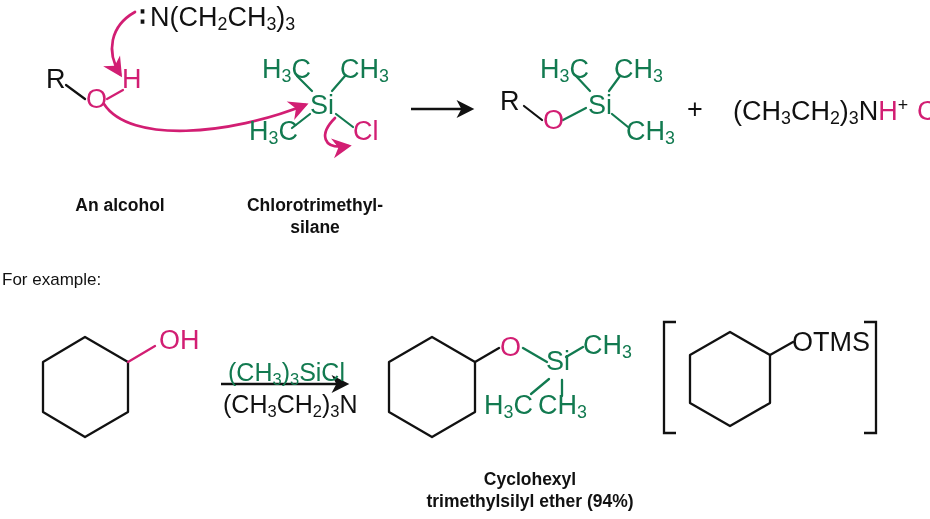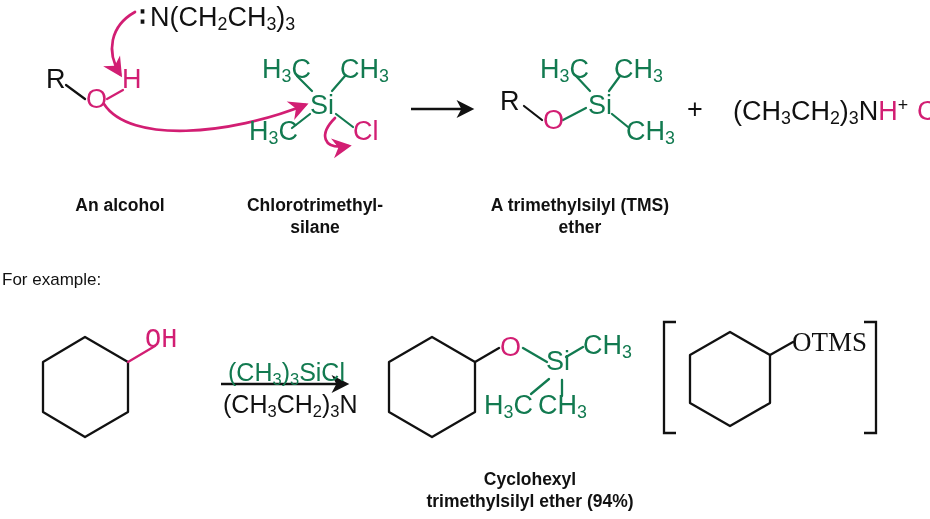--- a/index.html
+++ b/index.html
@@ -155,22 +155,20 @@
   <div class="abs formula atom-label" style="left:733px; top:97px; color:#111111;">
     (CH<sub>3</sub>CH<sub>2</sub>)<sub>3</sub>N<span style="color:#D21E73;">H</span><sup style="color:#111111;">+</sup>
   </div>
   <div class="abs formula atom-label" style="left:893px; top:97px; color:#D21E73;margin-left:24px;">
     Cl<sup>−</sup>
   </div>
 
   <div class="abs caption" style="left:10px; top:194px; width:220px;">An alcohol</div>
   <div class="abs caption" style="left:215px; top:194px; width:200px;">Chlorotrimethyl-
 silane</div>
-  <div class="abs caption" style="left:442px; top:194px; width:276px;">A trimethylsilyl (TMS)
-ether</div>
 
   <div class="abs plain-text" style="left:2px; top:270px;">For example:</div>
 
   <svg class="abs" style="left:0; top:300px;" width="930" height="219" viewBox="0 0 930 219">
     <defs>
       <marker id="mkBlack2" markerWidth="9" markerHeight="9" refX="6.0" refY="4.3" orient="auto" markerUnits="strokeWidth">
         <path d="M0.4,0.6 L7.8,4.3 L0.4,8.0 L2.4,4.3 Z" fill="#111111"></path>
       </marker>
     </defs>
 
@@ -186,39 +184,39 @@
     <line x1="566" y1="57" x2="583" y2="47" stroke="#127A50" stroke-width="2.3" stroke-linecap="round"></line>
     <line x1="549" y1="79" x2="531" y2="94" stroke="#127A50" stroke-width="2.3" stroke-linecap="round"></line>
     <line x1="562" y1="80" x2="562" y2="96" stroke="#127A50" stroke-width="2.3" stroke-linecap="round"></line>
 
     <path d="M676,22 L664,22 L664,133 L676,133" fill="none" stroke="#111111" stroke-width="2.3" stroke-linecap="butt" stroke-linejoin="miter"></path>
     <path d="M864,22 L876,22 L876,133 L864,133" fill="none" stroke="#111111" stroke-width="2.3" stroke-linecap="butt" stroke-linejoin="miter"></path>
     <polygon points="730,32 770,55 770,103 730,126 690,103 690,55" fill="none" stroke="#111111" stroke-width="2.3" stroke-linejoin="round"></polygon>
     <line x1="770" y1="55" x2="793" y2="42" stroke="#111111" stroke-width="2.3" stroke-linecap="round"></line>
   </svg>
 
-  <div class="abs formula atom-label" style="left:145px; top:327px; color:#D21E73;font-family:Liberation Mono, monospace;">OH</div>
+  <div class="abs formula atom-label" style="left:159px; top:327px; color:#D21E73;">OH</div>
 
   <div class="abs formula atom-label-sm" style="left:228px; top:360px; color:#127A50;">
     (CH<sub>3</sub>)<sub>3</sub>SiCl
   </div>
   <div class="abs formula atom-label-sm" style="left:223px; top:392px; color:#111111;">
     (CH<sub>3</sub>CH<sub>2</sub>)<sub>3</sub>N
   </div>
 
   <div class="abs formula atom-label" style="left:500px; top:334px; color:#D21E73;">O</div>
   <div class="abs formula atom-label" style="left:546px; top:348px; color:#127A50;">Si</div>
   <div class="abs formula atom-label" style="left:583px; top:332px; color:#127A50;">
     CH<sub>3</sub>
   </div>
   <div class="abs formula atom-label" style="left:484px; top:392px; color:#127A50;">
     H<sub>3</sub>C
   </div>
   <div class="abs formula atom-label" style="left:538px; top:392px; color:#127A50;">
     CH<sub>3</sub>
   </div>
 
-  <div class="abs formula atom-label" style="left:792px; top:329px; color:#111111;font-family:Liberation Serif, serif;">OTMS</div>
+  <div class="abs formula atom-label" style="left:792px; top:329px; color:#111111;">OTMS</div>
 
   <div class="abs caption" style="left:340px; top:468px; width:380px;">Cyclohexyl
 trimethylsilyl ether (94%)</div>
 
 </div>
 
 </body></html>

